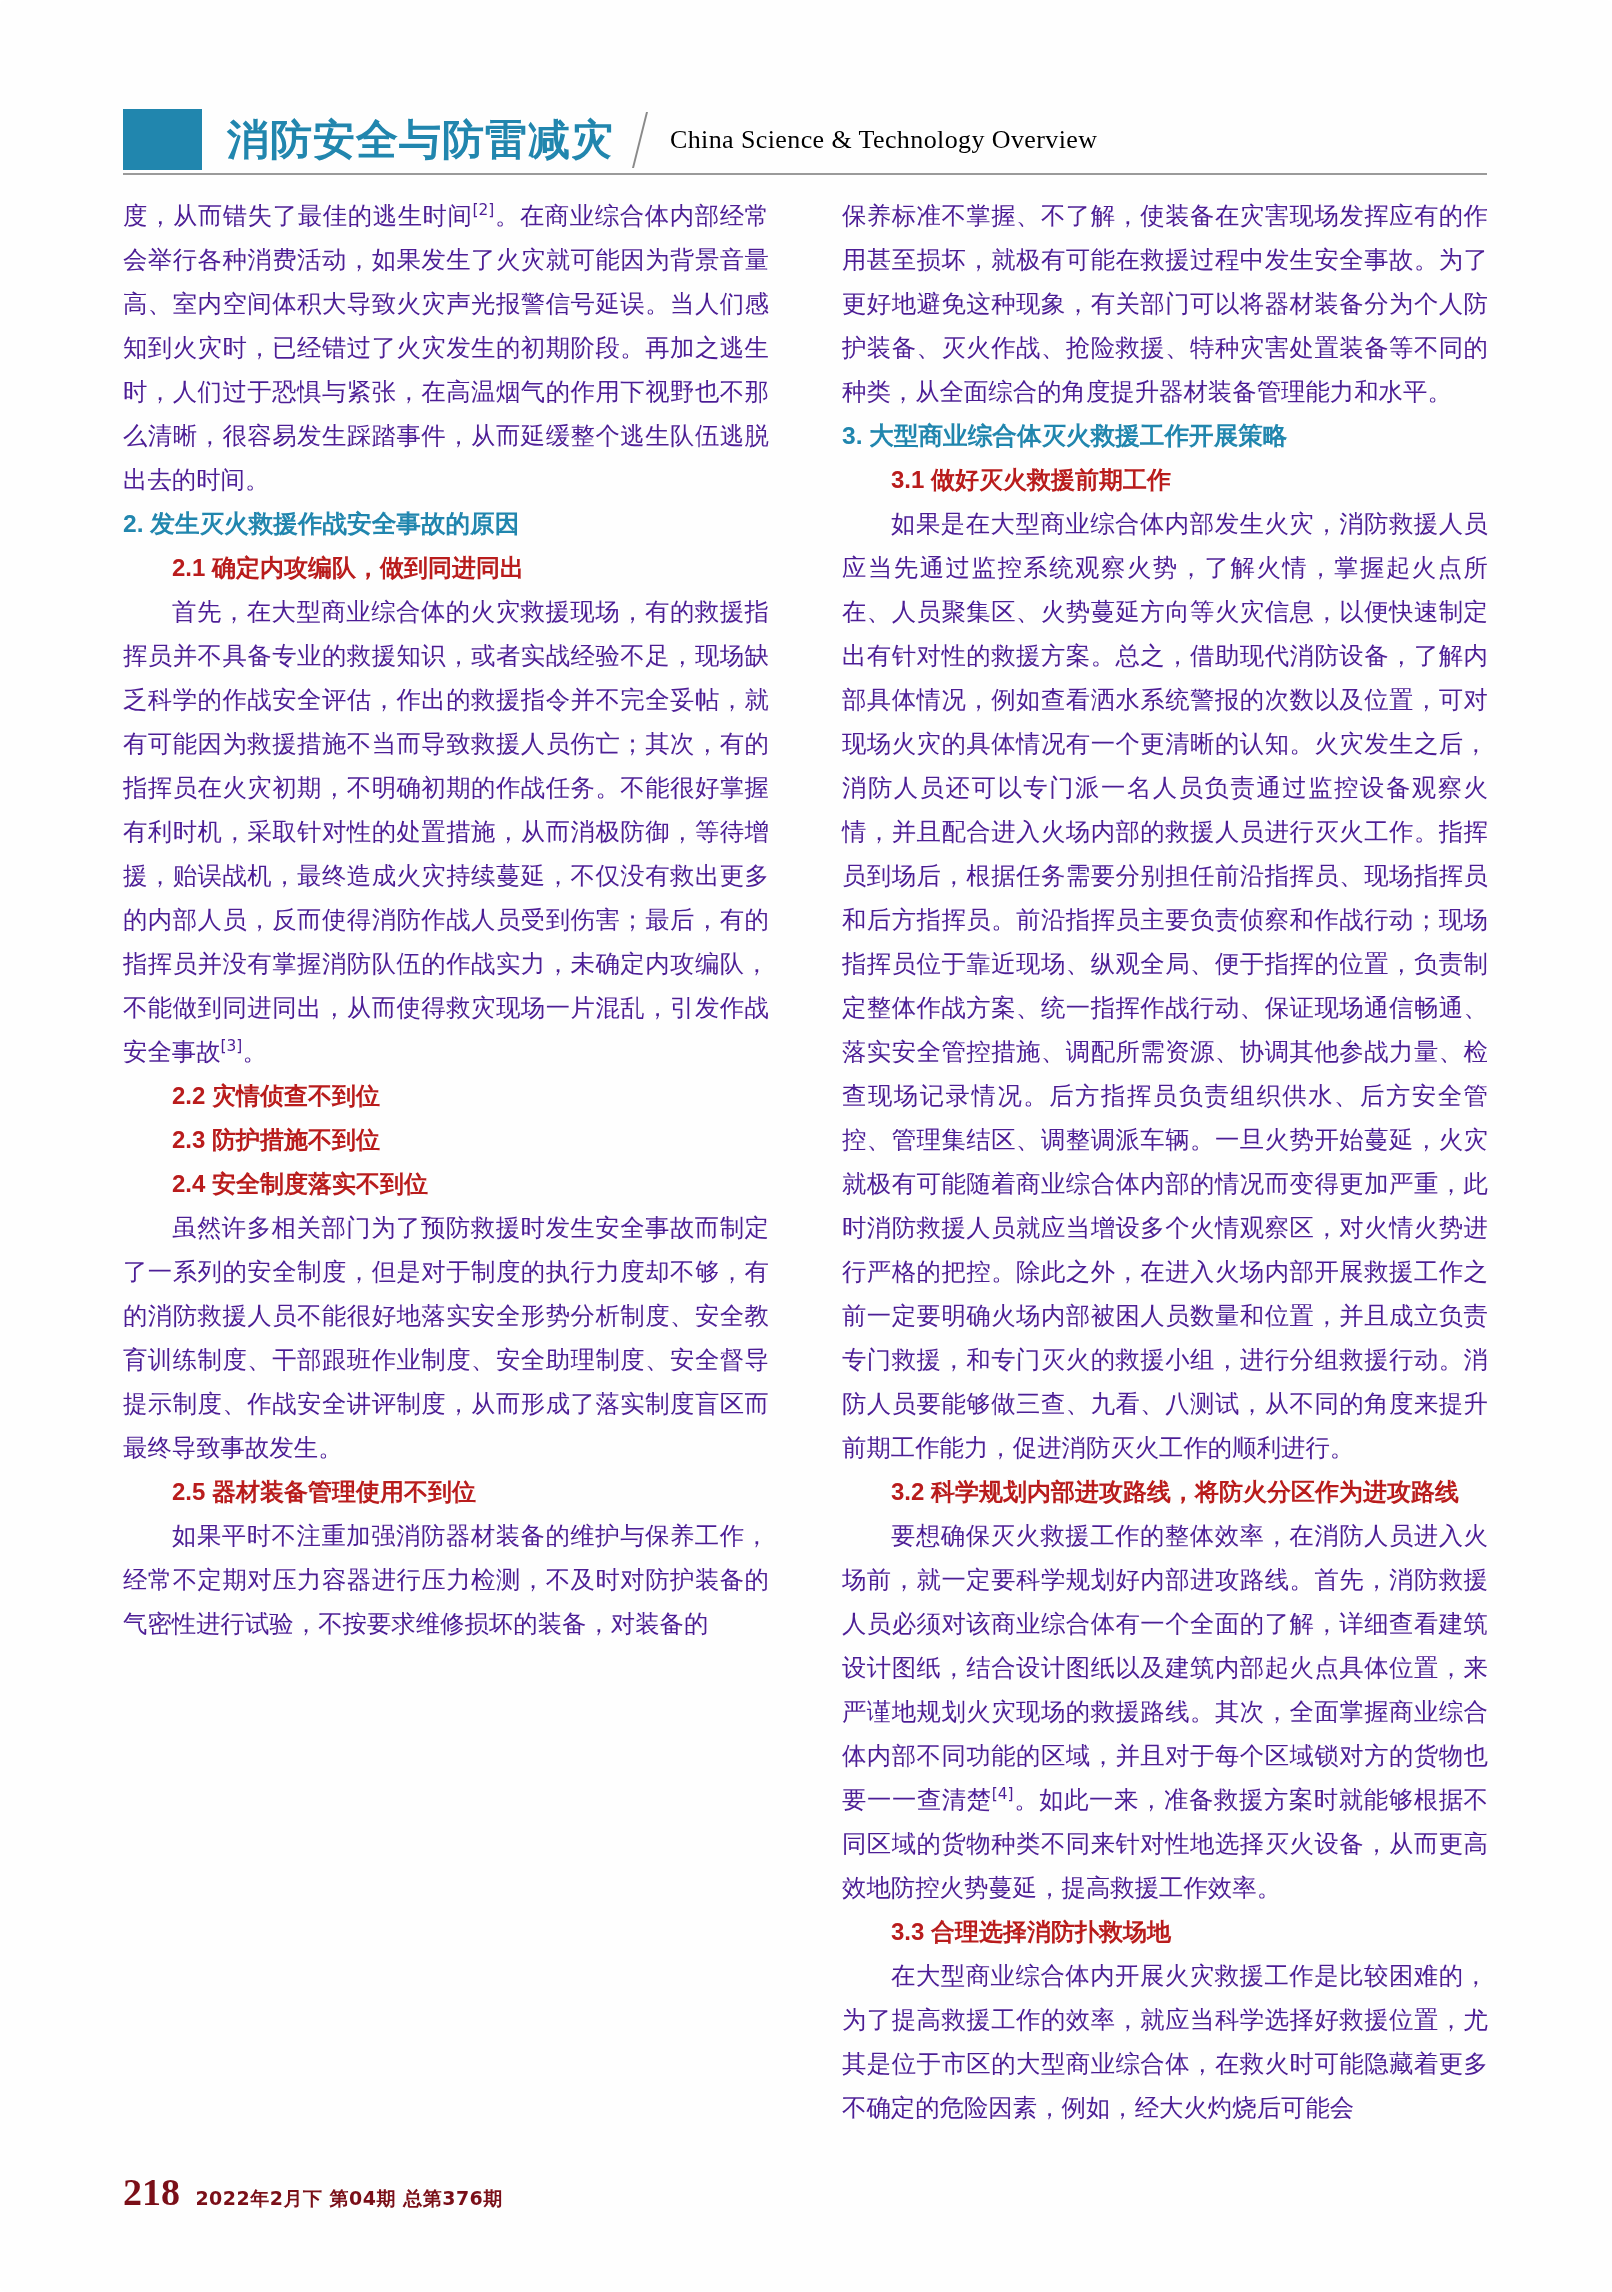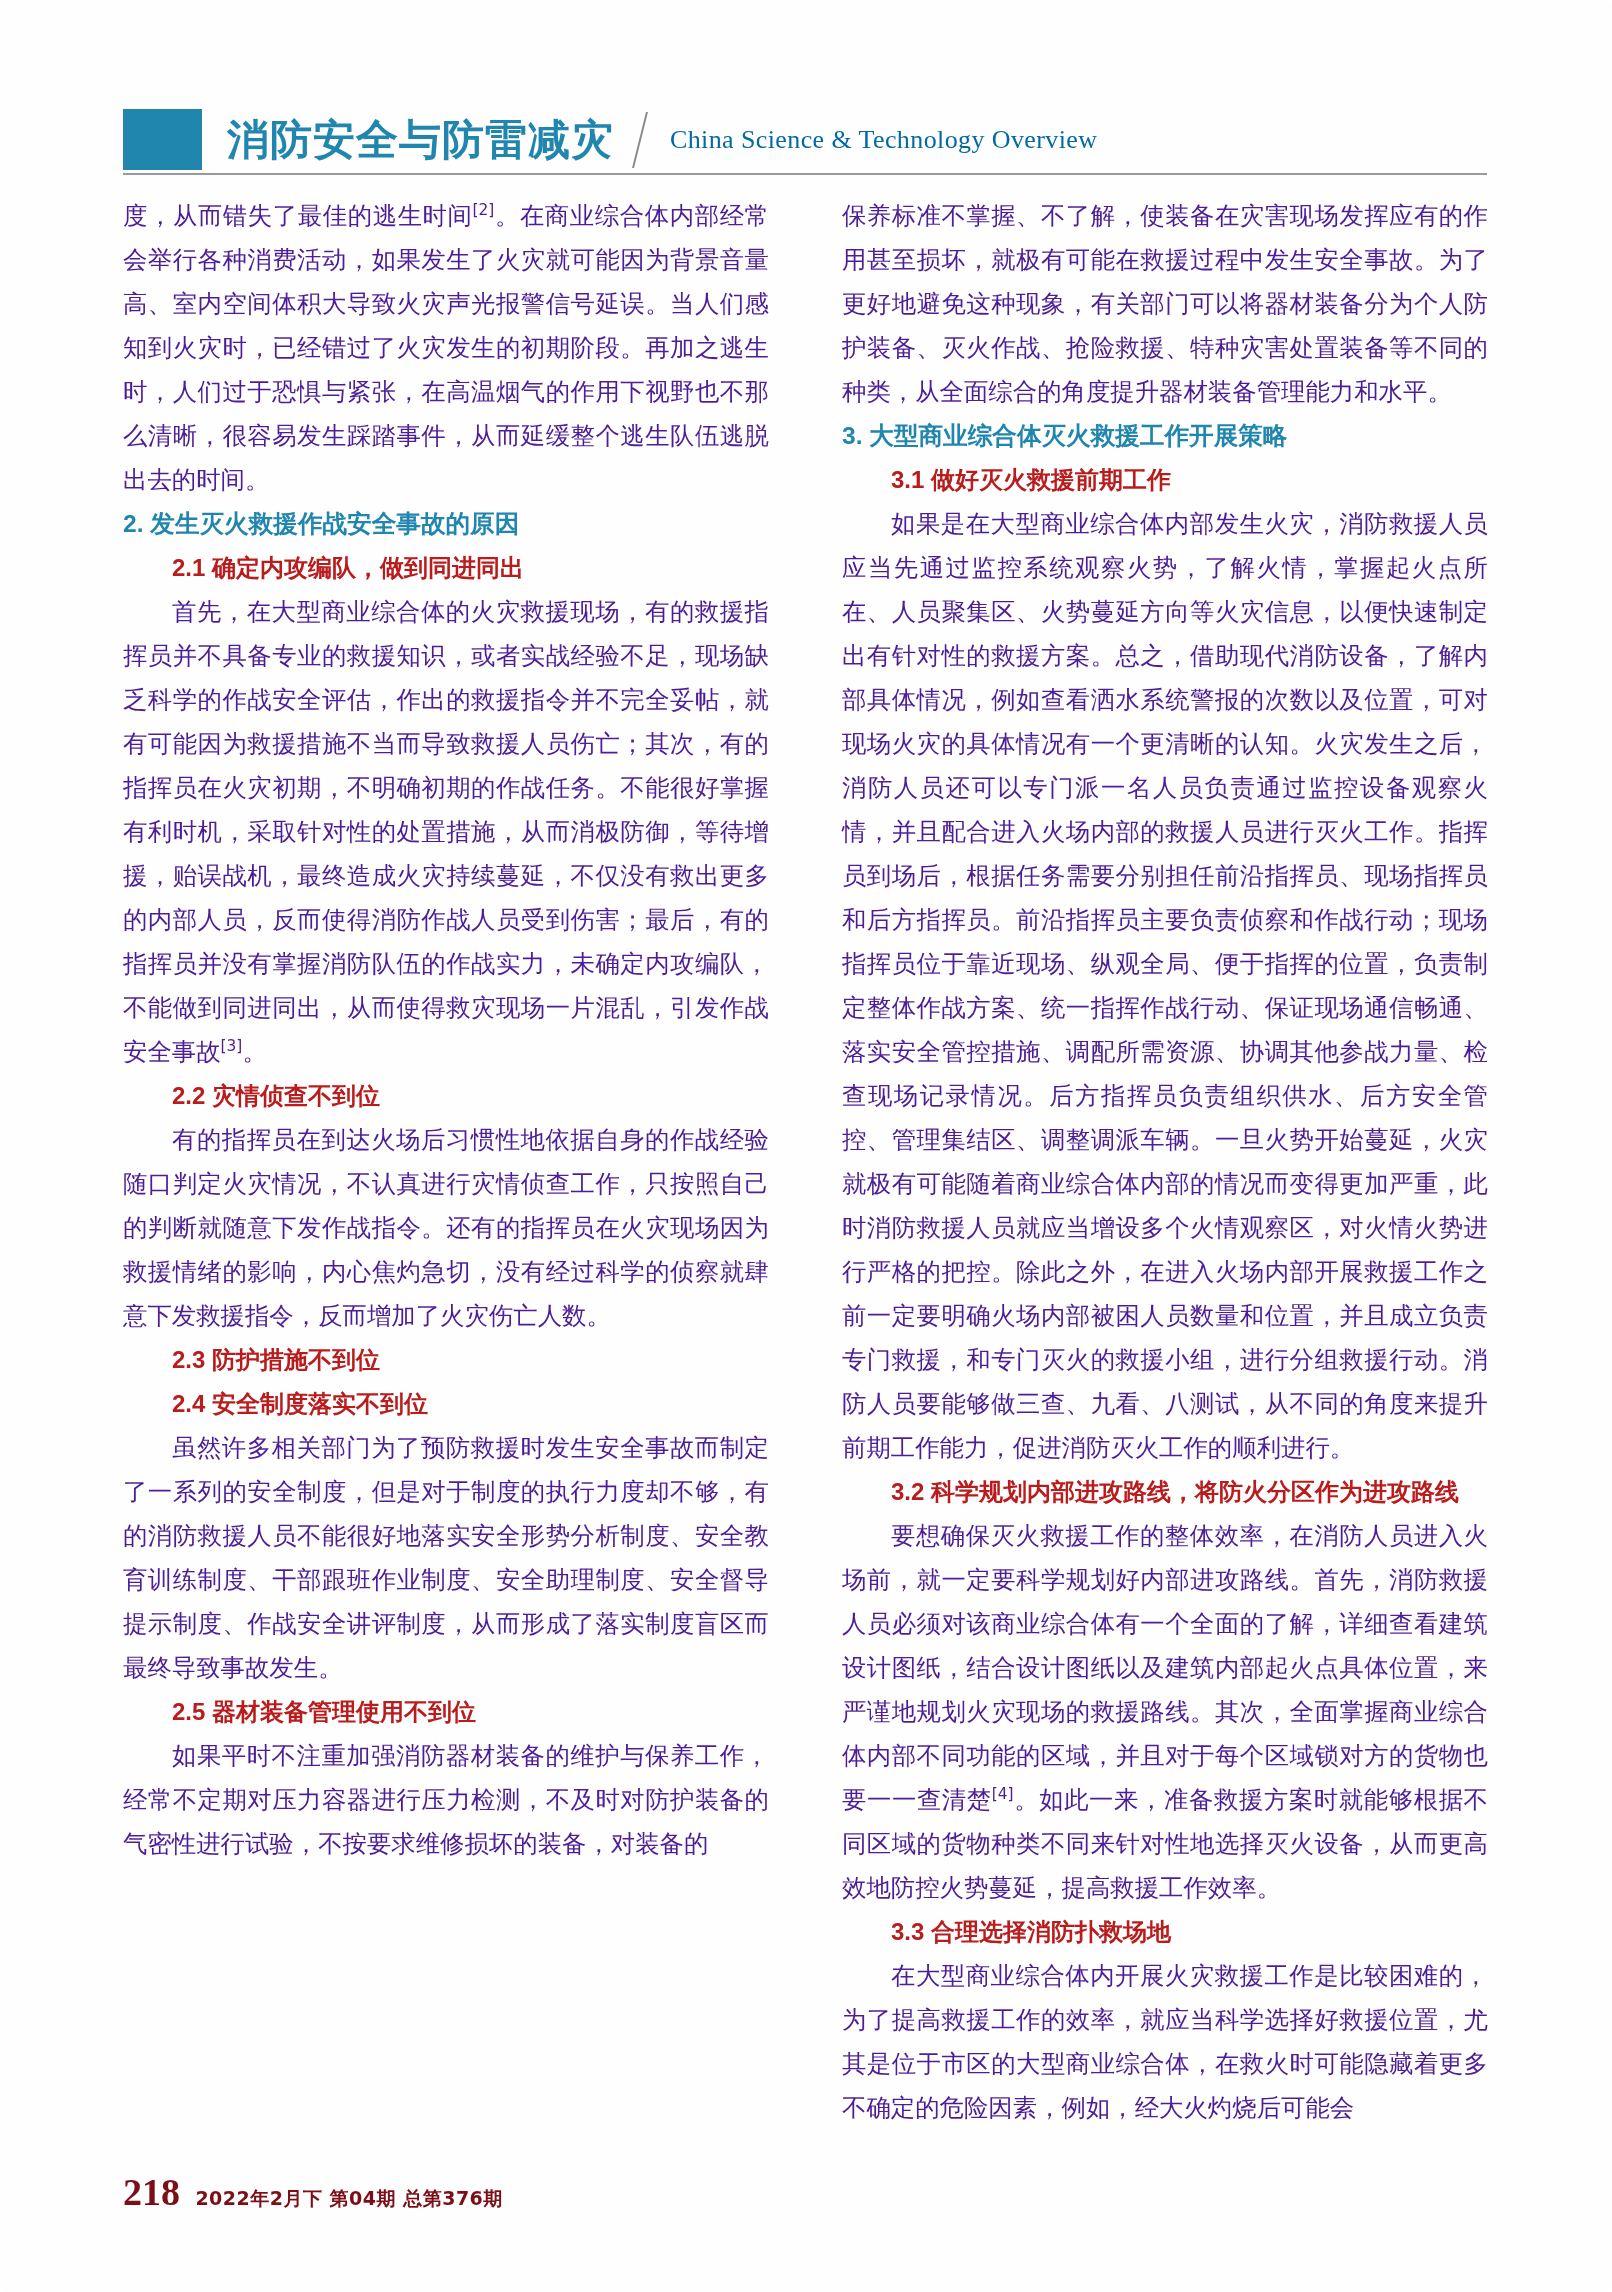--- a/index.html
+++ b/index.html
@@ -55,21 +55,21 @@
     width: 1.9px;
     height: 56px;
     background: #8a8a8a;
     transform: skewX(-14deg);
     flex: 0 0 auto;
   }
   .mast-en {
     margin-left: 29px;
     font-family: "Liberation Serif", "DejaVu Serif", serif;
     font-size: 26px;
-    color: #0369a1;
+    color: #000000;
     letter-spacing: 0.4px;
     white-space: nowrap;
   }
   .mast-rule {
     position: absolute;
     left: 123px;
     top: 173px;
     width: 1364px;
     height: 1.9px;
     background: #9a9a9a;
@@ -161,21 +161,20 @@
     <div class="mast-en">China Science &amp; Technology Overview</div>
   </div>
   <div class="mast-rule"></div>
 
   <div class="col col-left">
     <p class="body noindent">度，从而错失了最佳的逃生时间<sup class="ref">[2]</sup>。在商业综合体内部经常会举行各种消费活动，如果发生了火灾就可能因为背景音量高、室内空间体积大导致火灾声光报警信号延误。当人们感知到火灾时，已经错过了火灾发生的初期阶段。再加之逃生时，人们过于恐惧与紧张，在高温烟气的作用下视野也不那么清晰，很容易发生踩踏事件，从而延缓整个逃生队伍逃脱出去的时间。</p>
     <h2 class="sec">2. 发生灭火救援作战安全事故的原因</h2>
     <h3 class="subsec">2.1 确定内攻编队，做到同进同出</h3>
     <p class="body">首先，在大型商业综合体的火灾救援现场，有的救援指挥员并不具备专业的救援知识，或者实战经验不足，现场缺乏科学的作战安全评估，作出的救援指令并不完全妥帖，就有可能因为救援措施不当而导致救援人员伤亡；其次，有的指挥员在火灾初期，不明确初期的作战任务。不能很好掌握有利时机，采取针对性的处置措施，从而消极防御，等待增援，贻误战机，最终造成火灾持续蔓延，不仅没有救出更多的内部人员，反而使得消防作战人员受到伤害；最后，有的指挥员并没有掌握消防队伍的作战实力，未确定内攻编队，不能做到同进同出，从而使得救灾现场一片混乱，引发作战安全事故<sup class="ref">[3]</sup>。</p>
     <h3 class="subsec">2.2 灾情侦查不到位</h3>
-    <p class="body">有的指挥员在到达火场后习惯性地依据自身的作战经验随口判定火灾情况，不认真进行灾情侦查工作，只按照自己的判断就随意下发作战指令。还有的指挥员在火灾现场因为救援情绪的影响，内心焦灼急切，没有经过科学的侦察就肆意下发救援指令，反而增加了火灾伤亡人数。</p>
     <h3 class="subsec">2.3 防护措施不到位</h3>
     <h3 class="subsec">2.4 安全制度落实不到位</h3>
     <p class="body">虽然许多相关部门为了预防救援时发生安全事故而制定了一系列的安全制度，但是对于制度的执行力度却不够，有的消防救援人员不能很好地落实安全形势分析制度、安全教育训练制度、干部跟班作业制度、安全助理制度、安全督导提示制度、作战安全讲评制度，从而形成了落实制度盲区而最终导致事故发生。</p>
     <h3 class="subsec">2.5 器材装备管理使用不到位</h3>
     <p class="body">如果平时不注重加强消防器材装备的维护与保养工作，经常不定期对压力容器进行压力检测，不及时对防护装备的气密性进行试验，不按要求维修损坏的装备，对装备的</p>
   </div>
 
   <div class="col col-right">
     <p class="body noindent">保养标准不掌握、不了解，使装备在灾害现场发挥应有的作用甚至损坏，就极有可能在救援过程中发生安全事故。为了更好地避免这种现象，有关部门可以将器材装备分为个人防护装备、灭火作战、抢险救援、特种灾害处置装备等不同的种类，从全面综合的角度提升器材装备管理能力和水平。</p>
     <h2 class="sec">3. 大型商业综合体灭火救援工作开展策略</h2>

